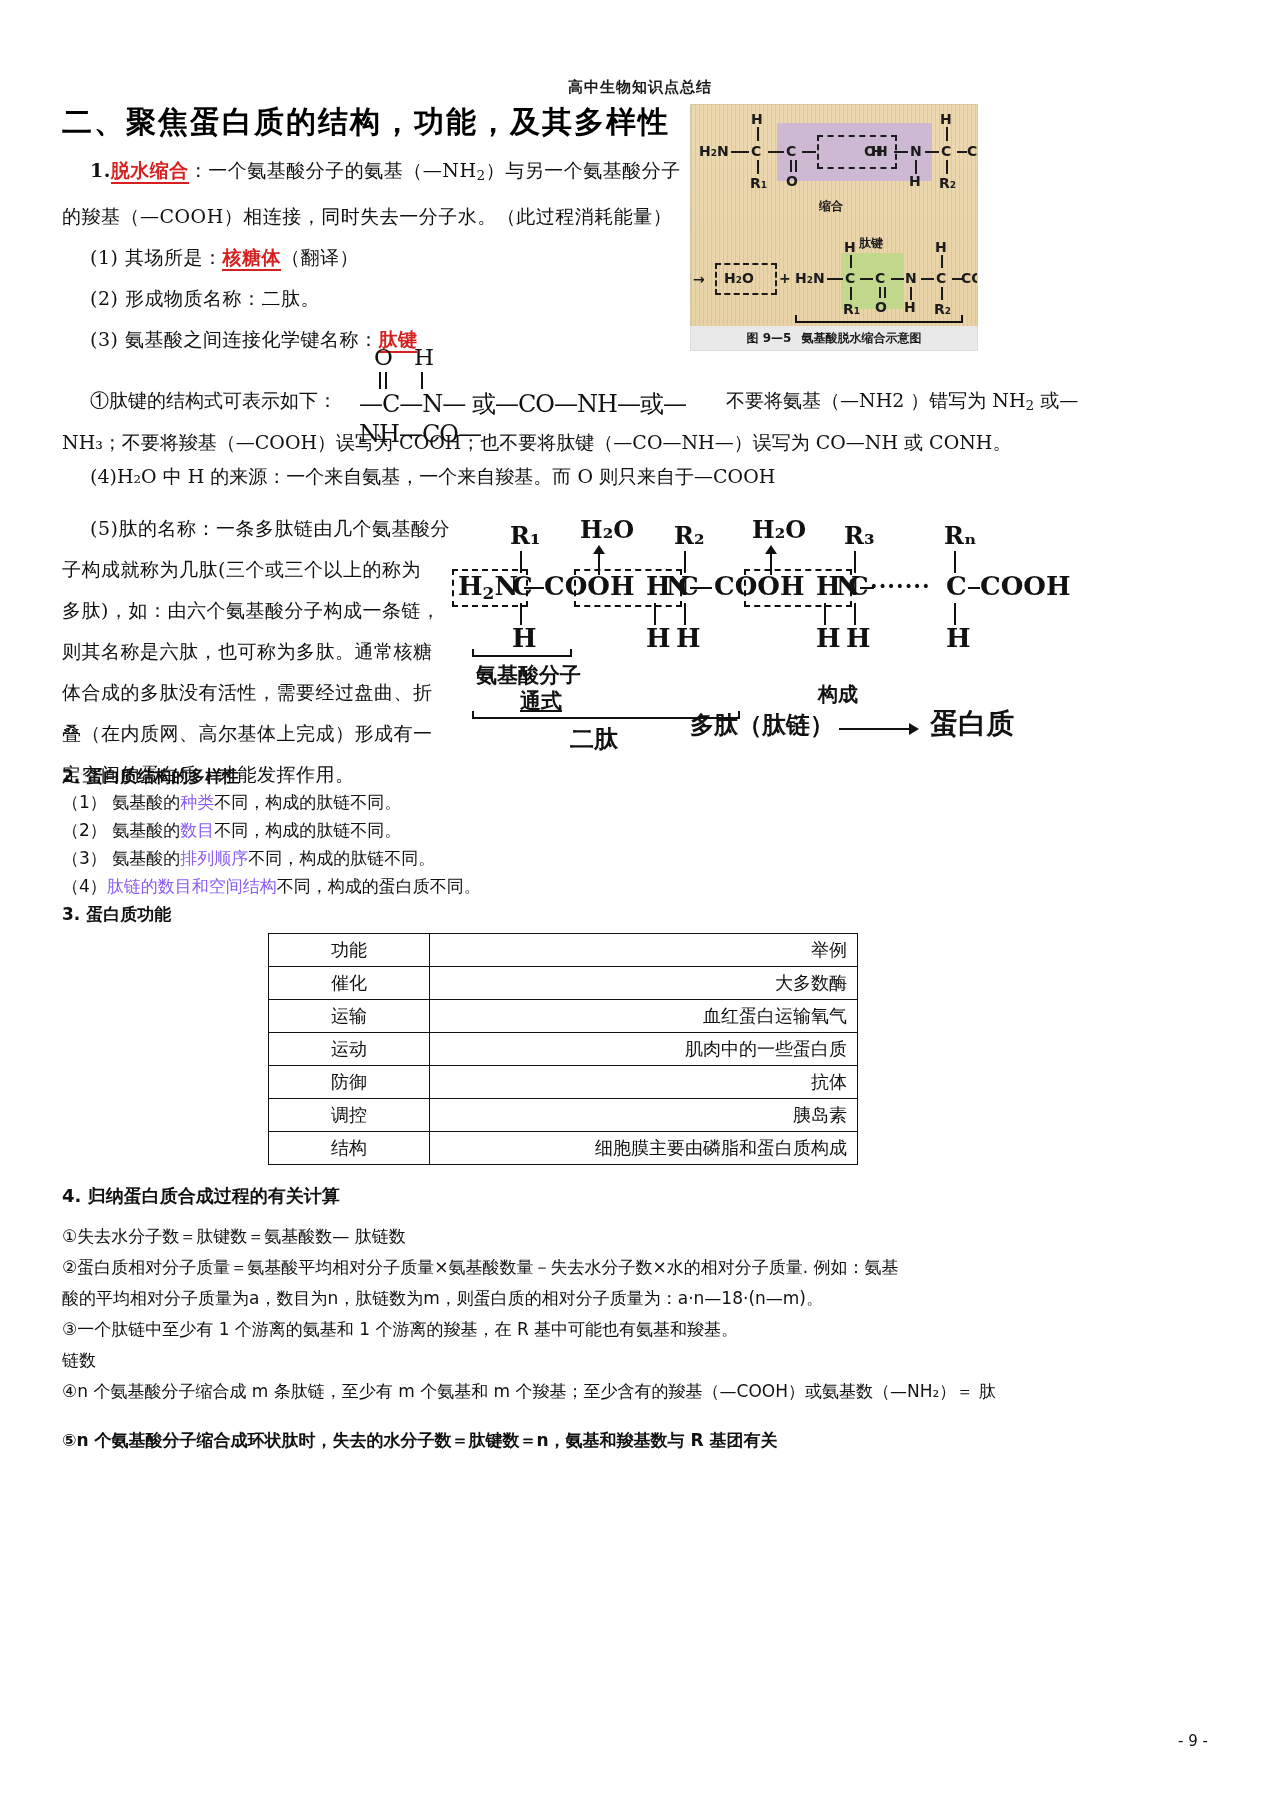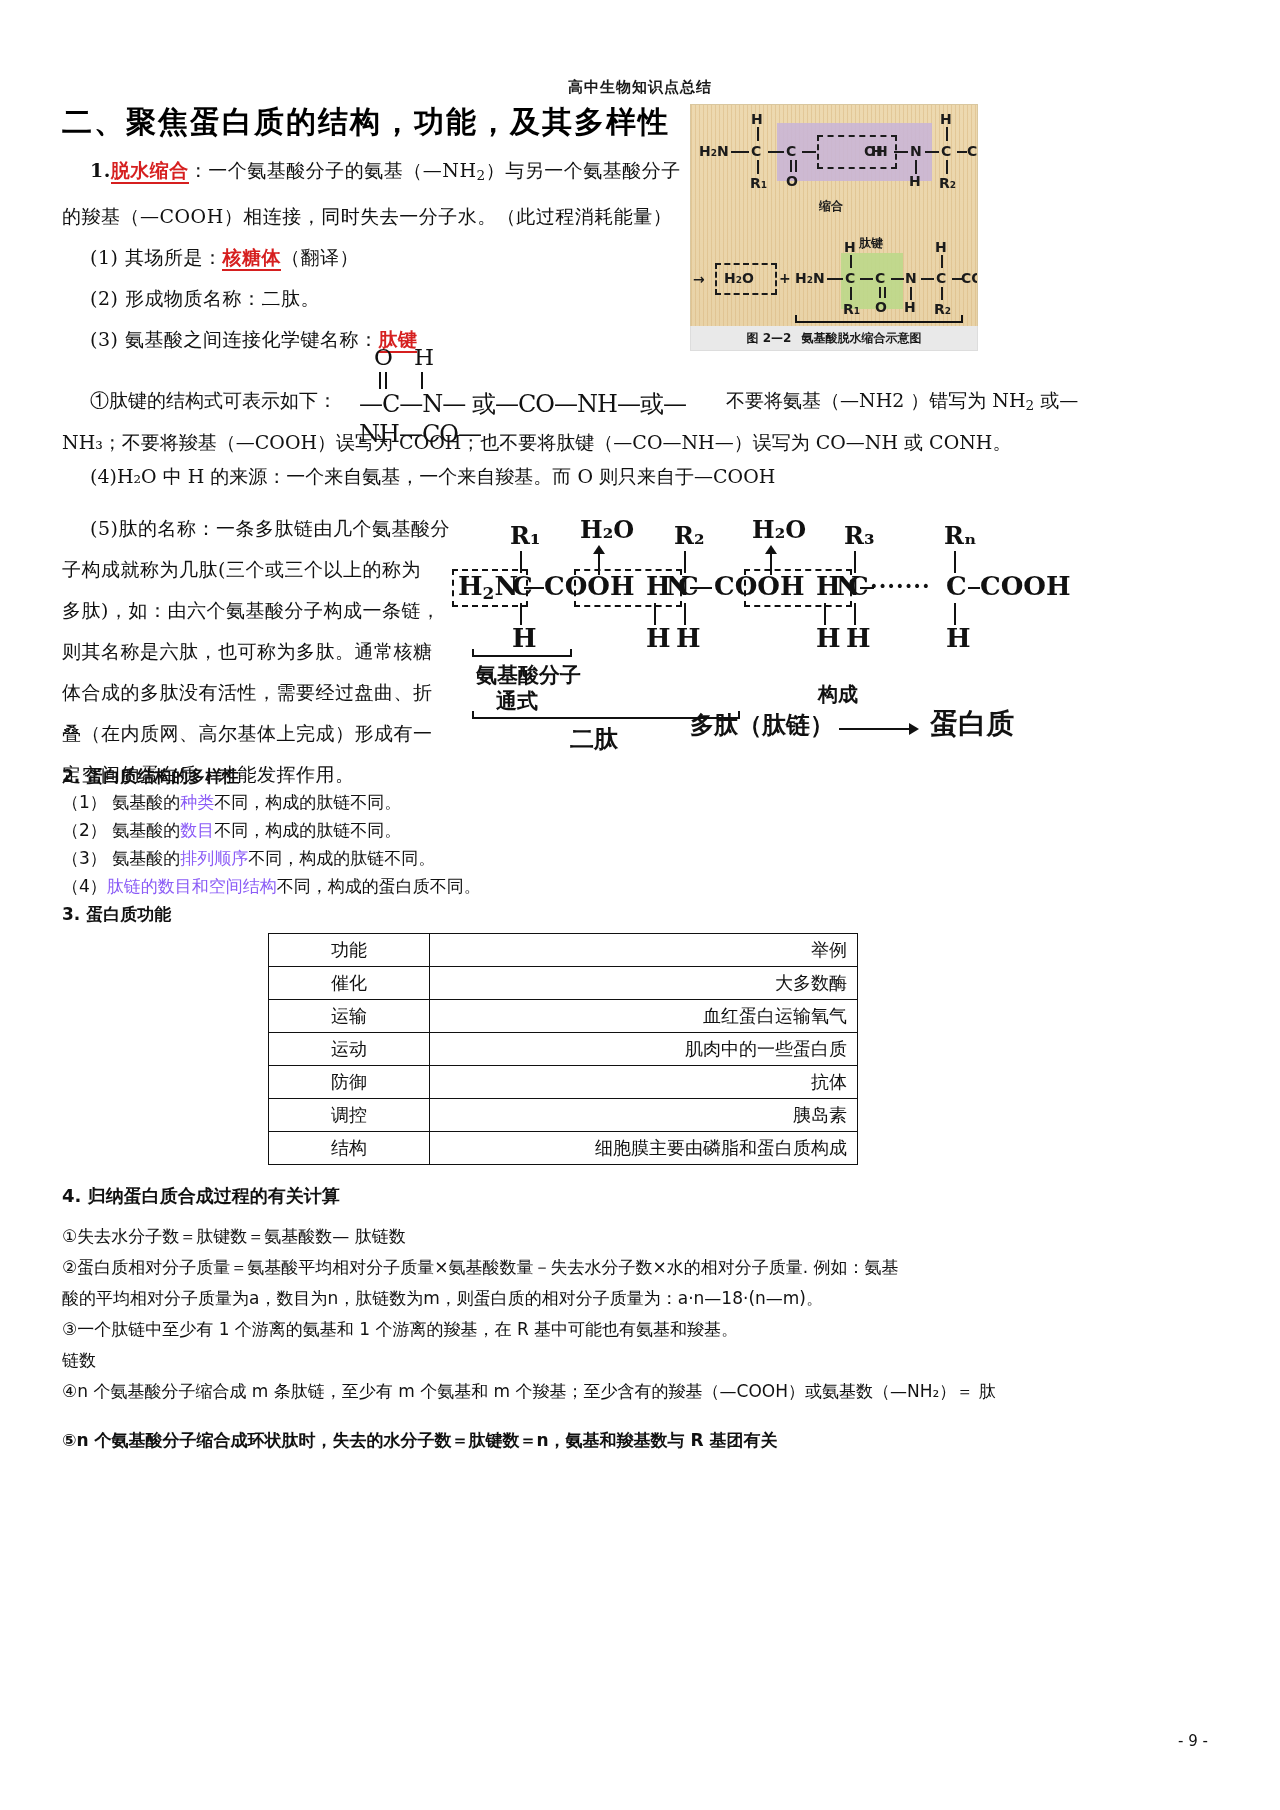--- a/index.html
+++ b/index.html
@@ -214,21 +214,21 @@
     <div class="bondh" style="left:261px;top:173px; width:10px;"></div>
     <div class="chem chem-atom" style="left:270px;top:165px;">CO</div>
 
     <div class="bl" style="left:104px; top:216px; width:168px; height:2px;"></div>
     <div class="bl" style="left:104px; top:210px; width:2px; height:8px;"></div>
     <div class="bl" style="left:270px; top:210px; width:2px; height:8px;"></div>
     <div class="cnlabel" style="left:172px; top:222px;">二肽</div>
   </div>
 
   <div class="fig-caption-bar">
-    <span>图 2—2</span>
+    <span>图 9—5</span>
     <span>氨基酸脱水缩合示意图</span>
   </div>
 
   <div class="pepform">
     <div class="gl" style="left:22px; top:0px;">O</div>
     <div class="gl" style="left:62px; top:0px;">H</div>
     <div class="bl" style="left:27px; top:28px; width:2px; height:17px;"></div>
     <div class="bl" style="left:33px; top:28px; width:2px; height:17px;"></div>
     <div class="bl" style="left:69px; top:28px; width:2px; height:17px;"></div>
     <div class="gl" style="left:7px; top:44px; font-size:24px; letter-spacing:-1px;">—C—N— 或—CO—NH—或—NH—CO—</div>
@@ -316,21 +316,21 @@
     <div class="g gb" style="left:364px;top:118px; font-size:26px;">H</div>
     <div class="bl" style="left:402px; top:98px; width:2px; height:22px;"></div>
     <div class="g gb" style="left:394px;top:118px; font-size:26px;">H</div>
     <div class="bl" style="left:502px; top:98px; width:2px; height:22px;"></div>
     <div class="g gb" style="left:494px;top:118px; font-size:26px;">H</div>
 
     <div class="bl" style="left:20px; top:150px; width:100px; height:2px;"></div>
     <div class="bl" style="left:20px; top:144px; width:2px; height:8px;"></div>
     <div class="bl" style="left:118px;top:144px; width:2px; height:8px;"></div>
     <div class="brace-lbl" style="left:24px; top:156px;">氨基酸分子</div>
-    <div class="brace-lbl" style="left:44px; top:182px;">通式</div>
+    <div class="brace-lbl" style="left:68px; top:182px;text-decoration:underline;">通式</div>
 
     <div class="bl" style="left:20px; top:212px; width:268px; height:2px;"></div>
     <div class="bl" style="left:20px; top:206px; width:2px; height:8px;"></div>
     <div class="bl" style="left:286px;top:206px; width:2px; height:8px;"></div>
     <div class="brace-lbl" style="left:118px; top:218px; font-size:24px;">二肽</div>
   </div>
 
   <div style="position:absolute; left:690px; top:705px;">
     <span style="font-size:24px; font-family:'DejaVu Serif',serif; font-weight:bold;">多肽（肽链）</span>
     <span style="position:relative; display:inline-block; width:86px; height:10px;

